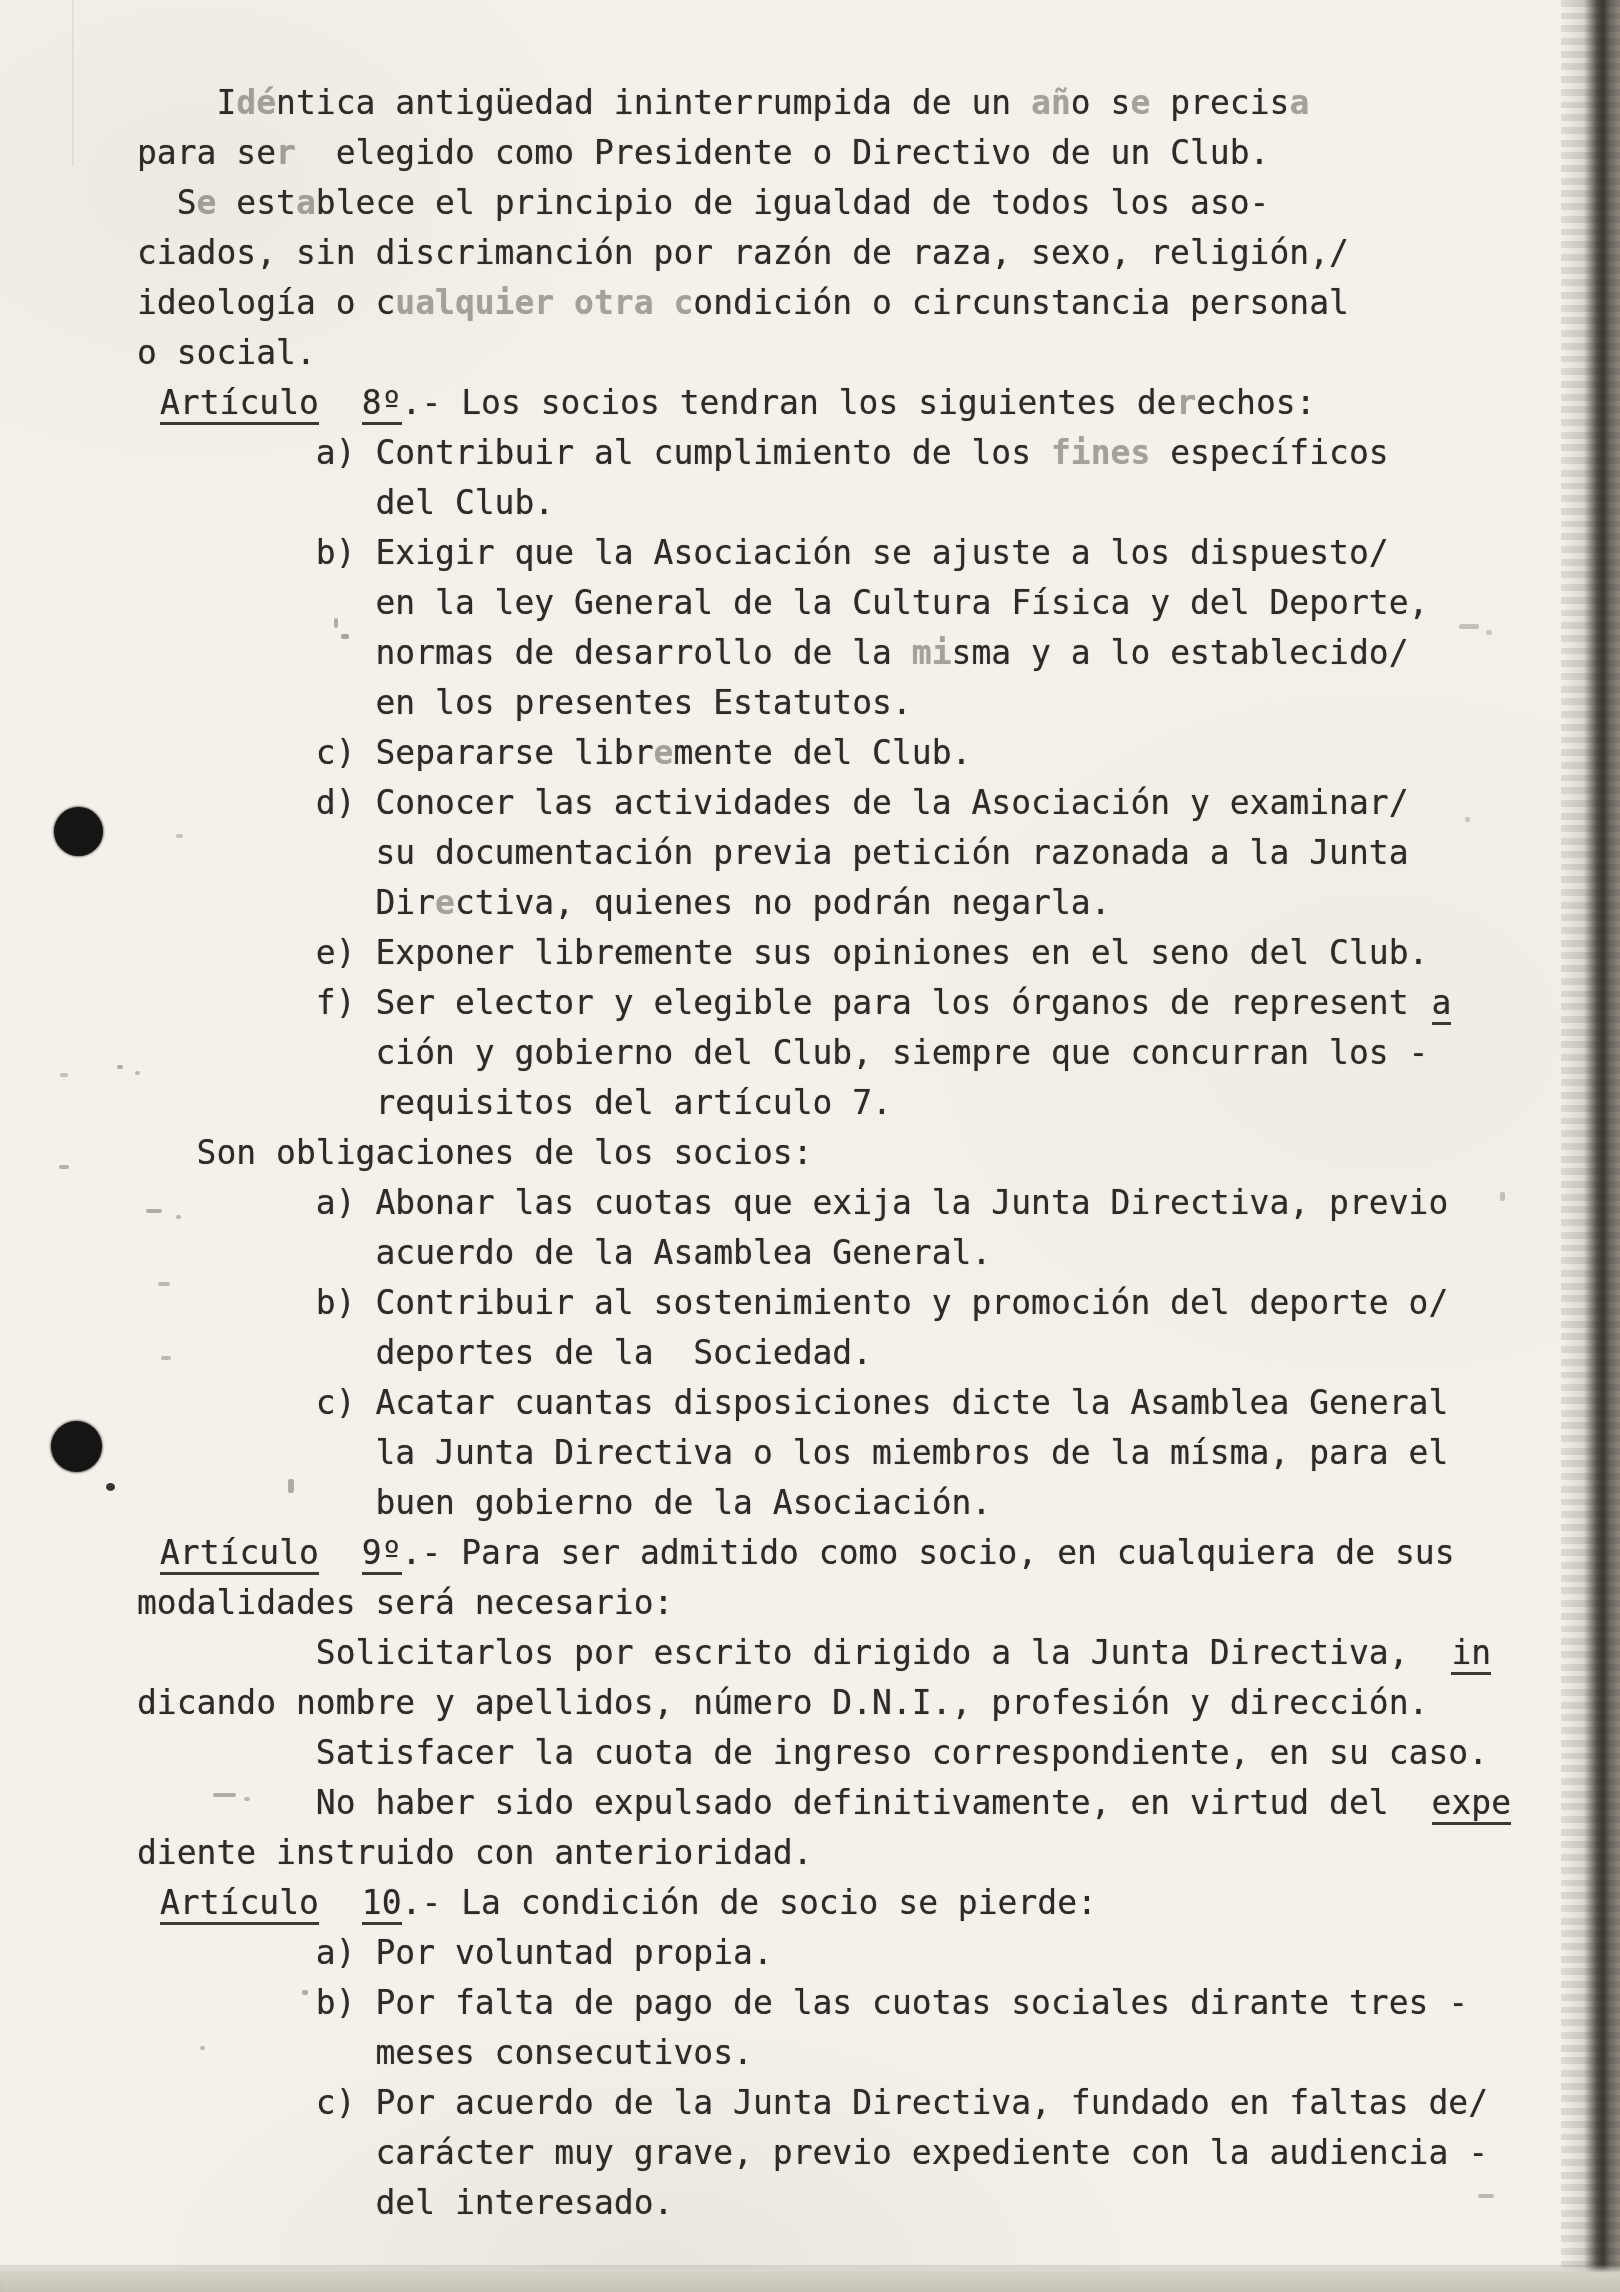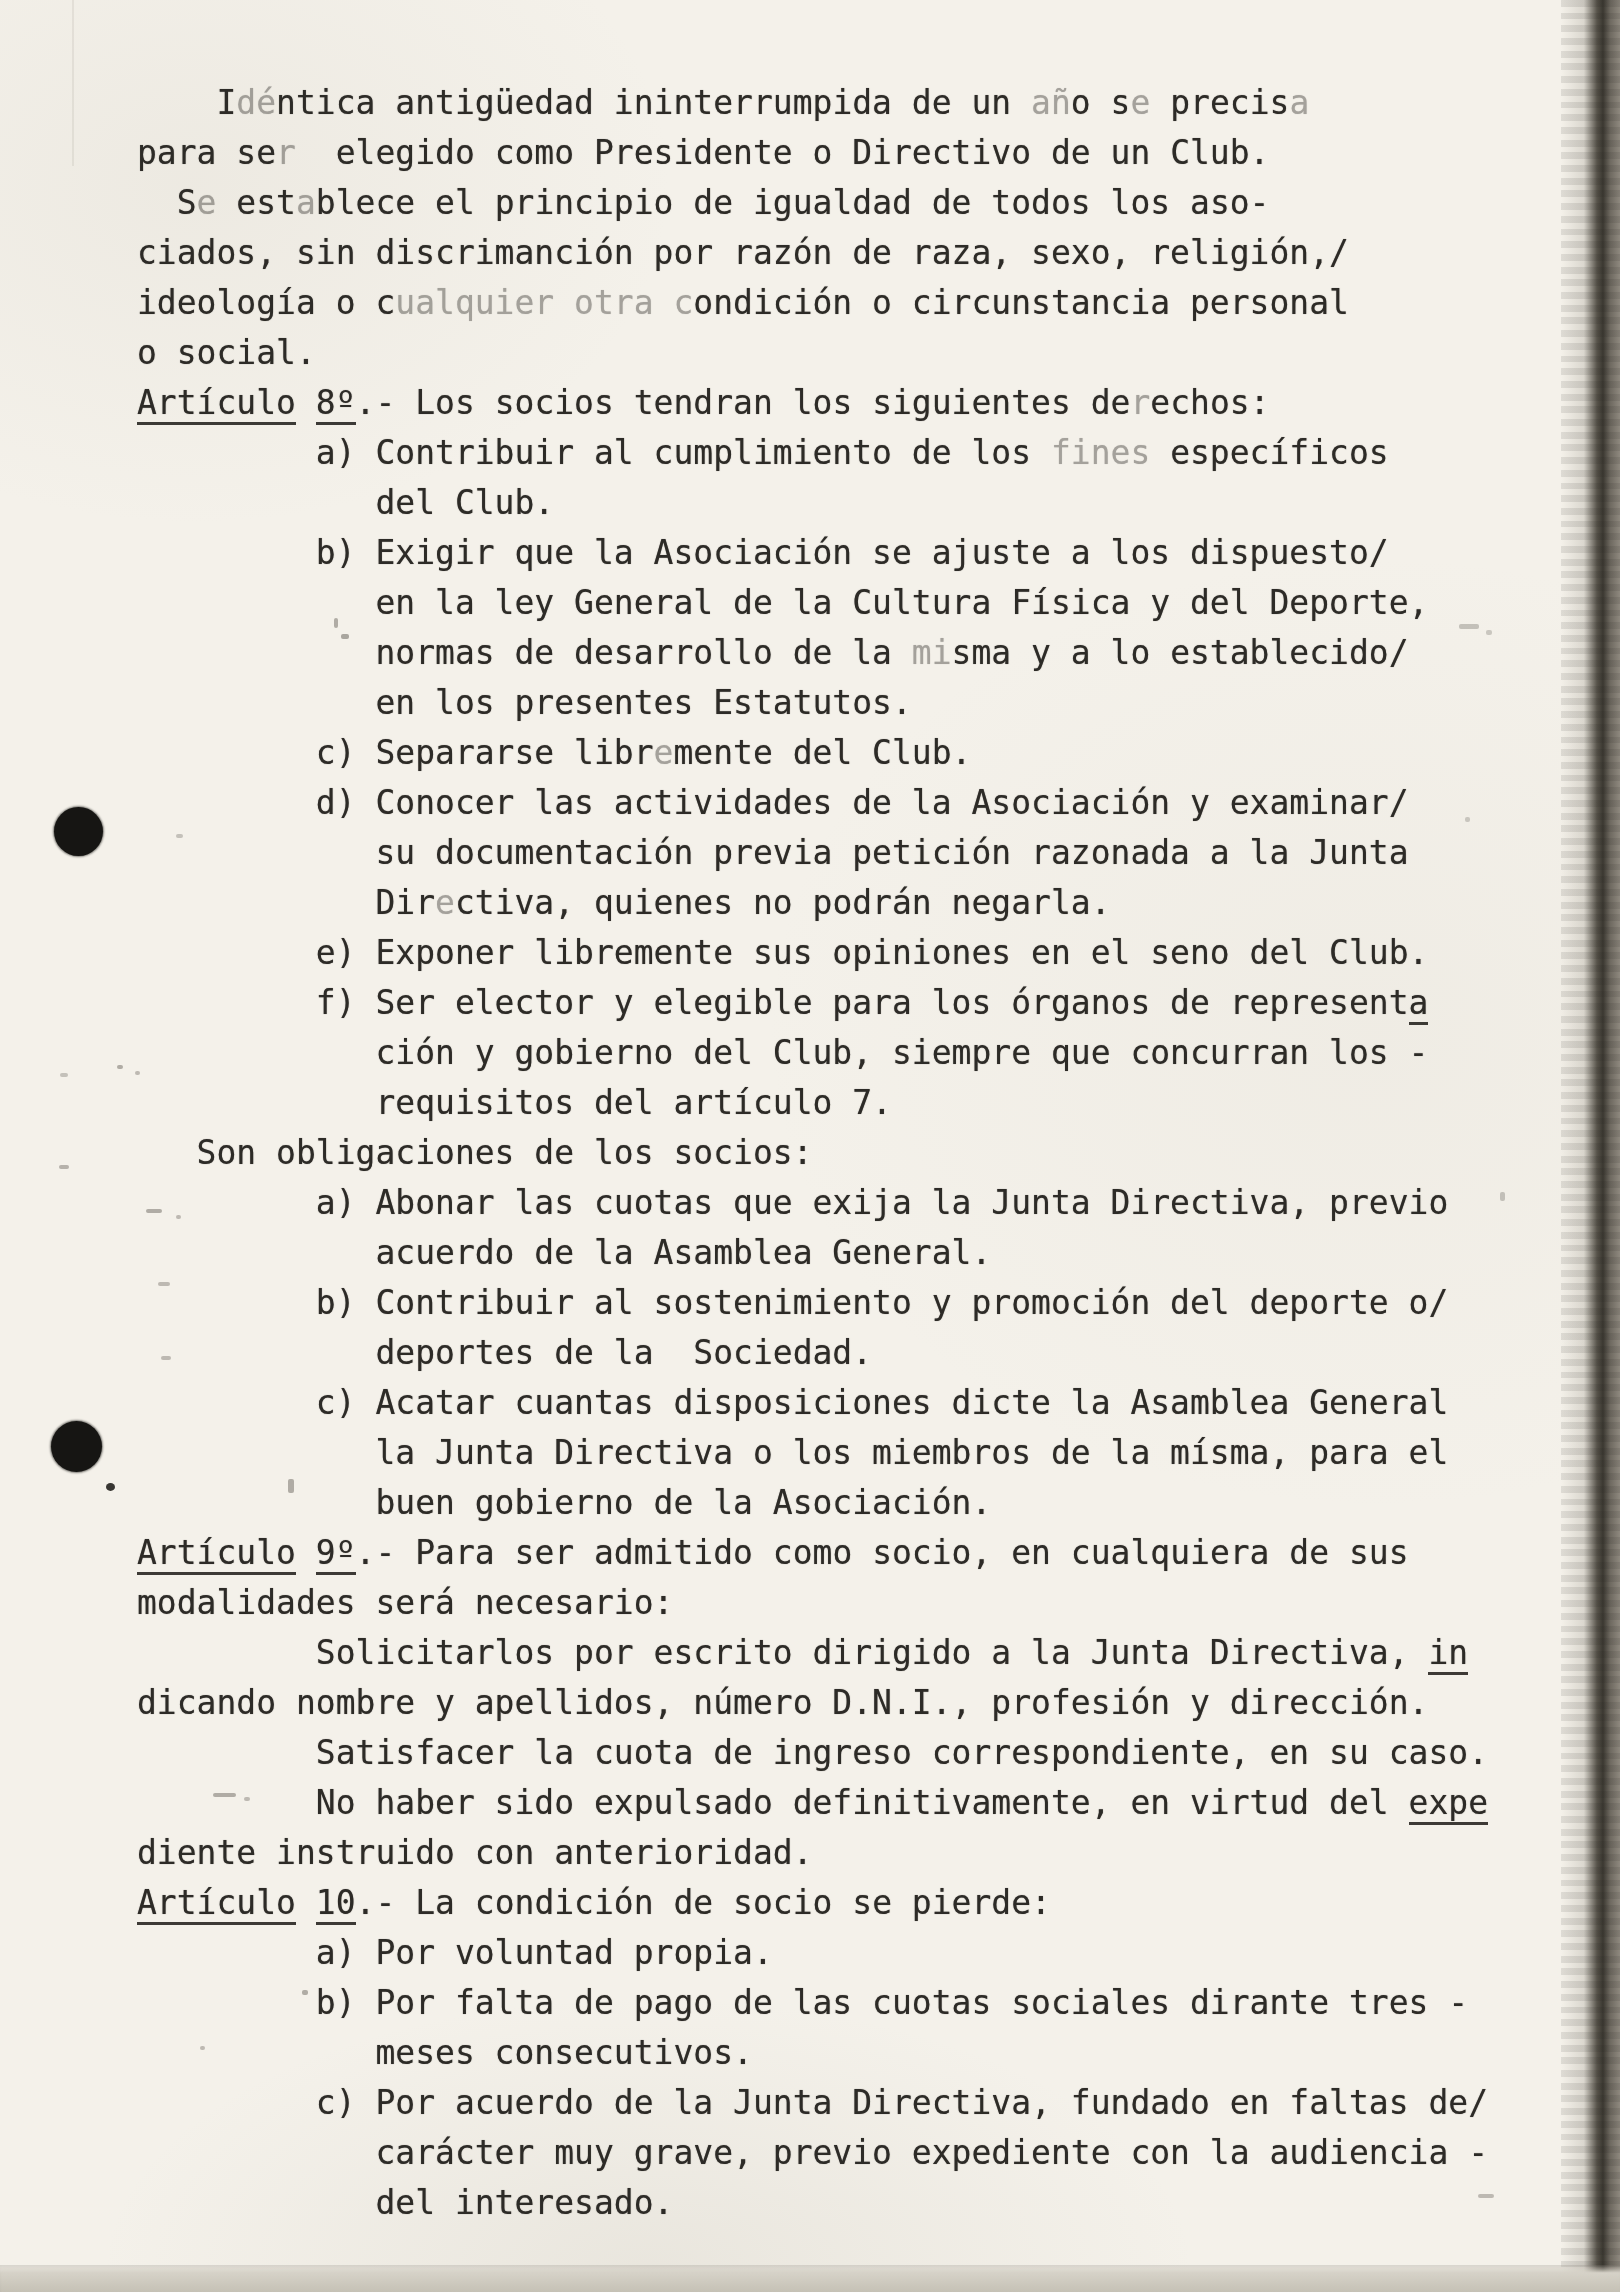--- a/index.html
+++ b/index.html
@@ -21,22 +21,22 @@
   .doc{
     position:absolute;left:137px;top:78px;right:39px;
     font-size:33px;line-height:50px;
     color:var(--ink,#2d2b27);
     white-space:pre;
     text-shadow:0 0 1px rgba(45,42,38,0.55);
     filter:blur(0.2px);
   }
   .line{height:50px;}
   .seg{white-space:pre;}
-  .u{border-bottom:3.9px solid rgba(45,42,38,0.92);}
-  .f{opacity:0.40;filter:blur(0.6px);}
+  .u{border-bottom:3.9px solid rgba(45,42,38,0.92);margin-left:23px;}
+  .f{opacity:0.40;filter:blur(0.6px);font-weight:bold;}
   
   .dot{
     position:absolute;border-radius:50%;
     background:#161513;box-shadow:0 0 2px 1px rgba(22,21,19,0.55);
   }
   .mark{
     position:absolute;background:#6b6760;border-radius:2px;
   }
   .crease{
     position:absolute;background:rgba(150,145,133,0.45);

